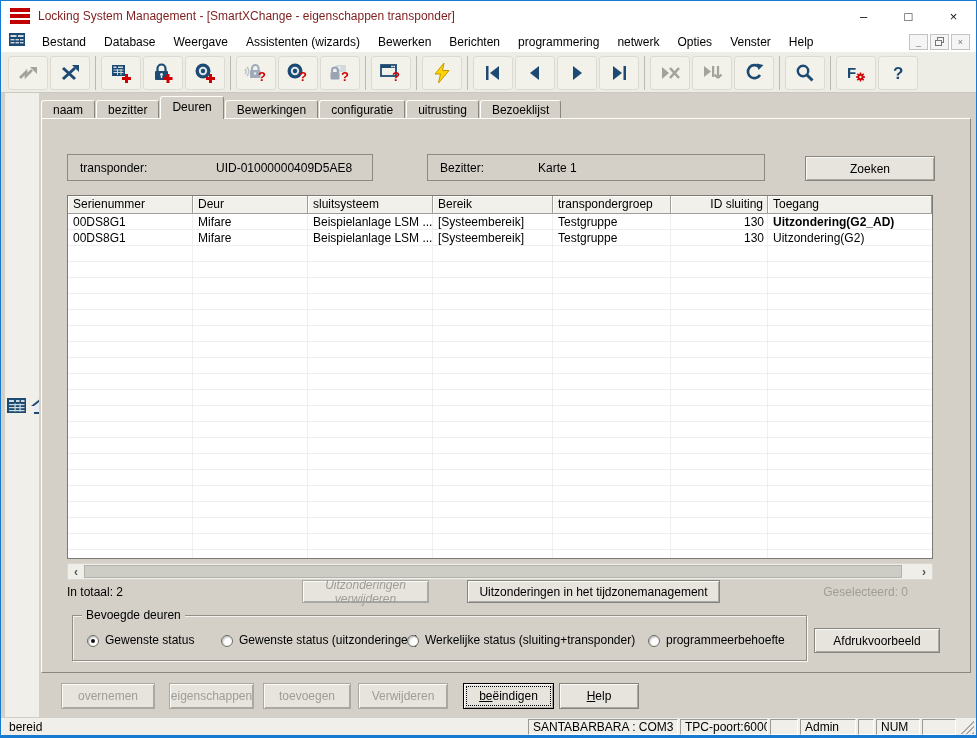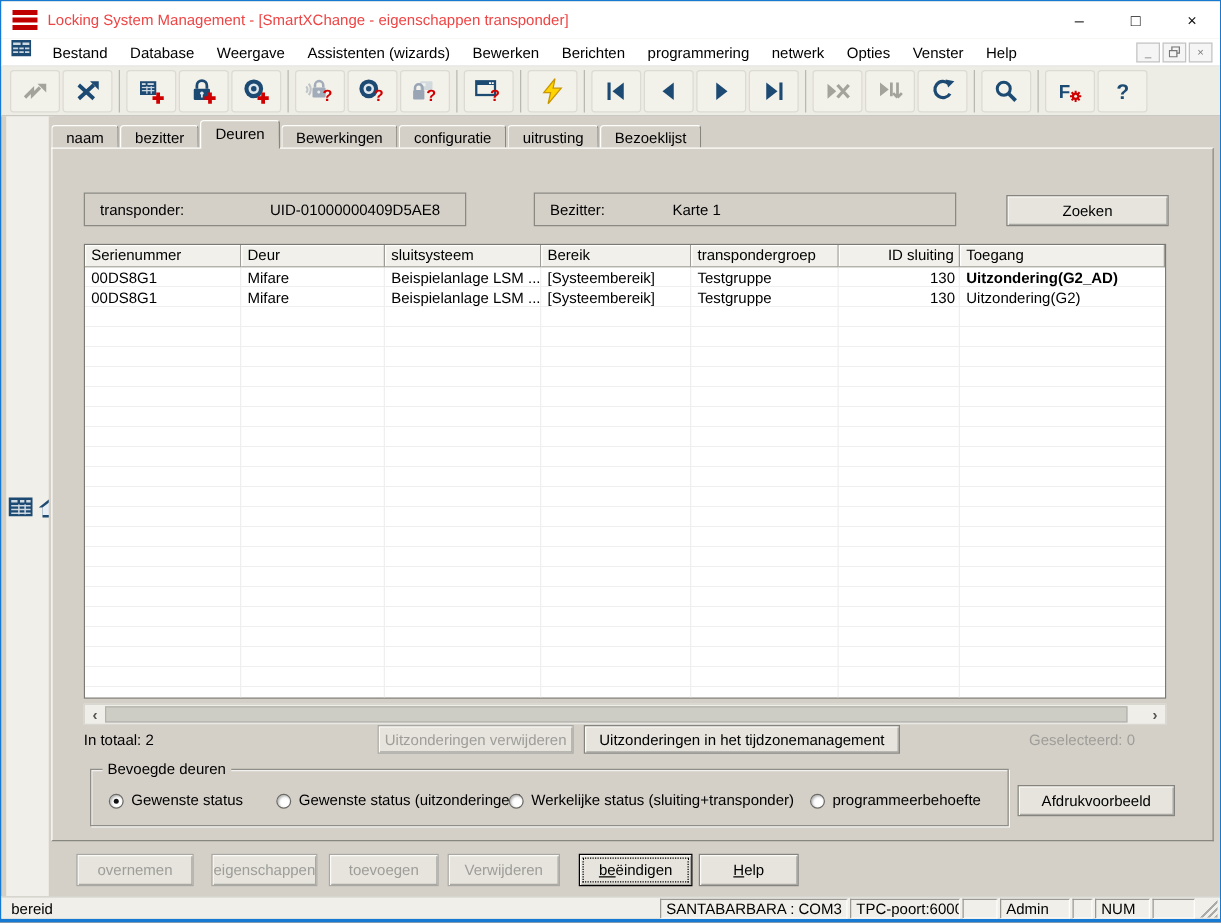--- a/index.html
+++ b/index.html
@@ -6,21 +6,21 @@
   html,body { background:#888; }
   body { font-family:"Liberation Sans", sans-serif; }
   .window{ position:relative; width:977px; height:738px; background:#d4d0c8;
     border:1px solid #1679d2; border-bottom-width:3px; overflow:hidden; }
 
   
   .titlebar{ position:absolute; left:0; top:0; width:100%; height:30px; background:#fff;
     display:flex; align-items:center; padding-left:9px; }
   .logo{ width:20px; height:16px; display:flex; flex-direction:column; gap:2px; margin-right:8px;}
   .logo i{ display:block; height:4px; background:#c00000; }
-  .title-text{ font-size:12px; color:#ef4444; }
+  .title-text{ font-size:12px; color:#7f1d1d; }
   .wctl{ margin-left:auto; display:flex; height:30px; }
   .wbtn{ width:45px; height:30px; display:flex; align-items:center; justify-content:center;
     font-size:13px; color:#111; cursor:default; }
 
   
   .menubar{ position:absolute; left:0; top:30px; width:100%; height:22px; background:#fff;
     display:flex; align-items:center; border-bottom:1px solid #ececec; }
   .menubar .appicon{ margin:0 8px 0 8px; }
   .menu-item{ font-size:12px; color:#000; padding:3px 9px; }
   .mdictl{ margin-left:auto; display:flex; gap:2px; padding-right:6px; }
@@ -490,21 +490,21 @@
           </div>
       </div>
 
       <div class="hscroll">
         <span class="harrow" style="left:0;">‹</span>
         <span class="hthumb"></span>
         <span class="harrow" style="right:0;">›</span>
       </div>
 
       <span class="slabel" style="left:25px; top:466px;">In totaal: 2</span>
-      <button class="btn disabled" style="position:absolute; left:260px; top:461px; width:157px; height:23px;">Uitzonderingen verwijderen</button>
+      <button class="btn disabled" style="position:absolute; left:260px; top:461px; width:127px; height:23px;font-style:italic;">Uitzonderingen verwijderen</button>
       <button class="btn" style="position:absolute; left:425px; top:461px; width:253px; height:23px;">Uitzonderingen in het tijdzonemanagement</button>
       <span class="slabel gray" style="left:740px; top:466px; width:126px; text-align:right;">Geselecteerd: 0</span>
 
       <div class="groupbox">
         <span class="legend">Bevoegde deuren</span>
         <span id="radios"><span class="radio-item" style="left: 14px;">
               <span class="rdot on"></span>
               <span>Gewenste status</span>
             </span><span class="radio-item" style="left: 148px;">
               <span class="rdot"></span>

